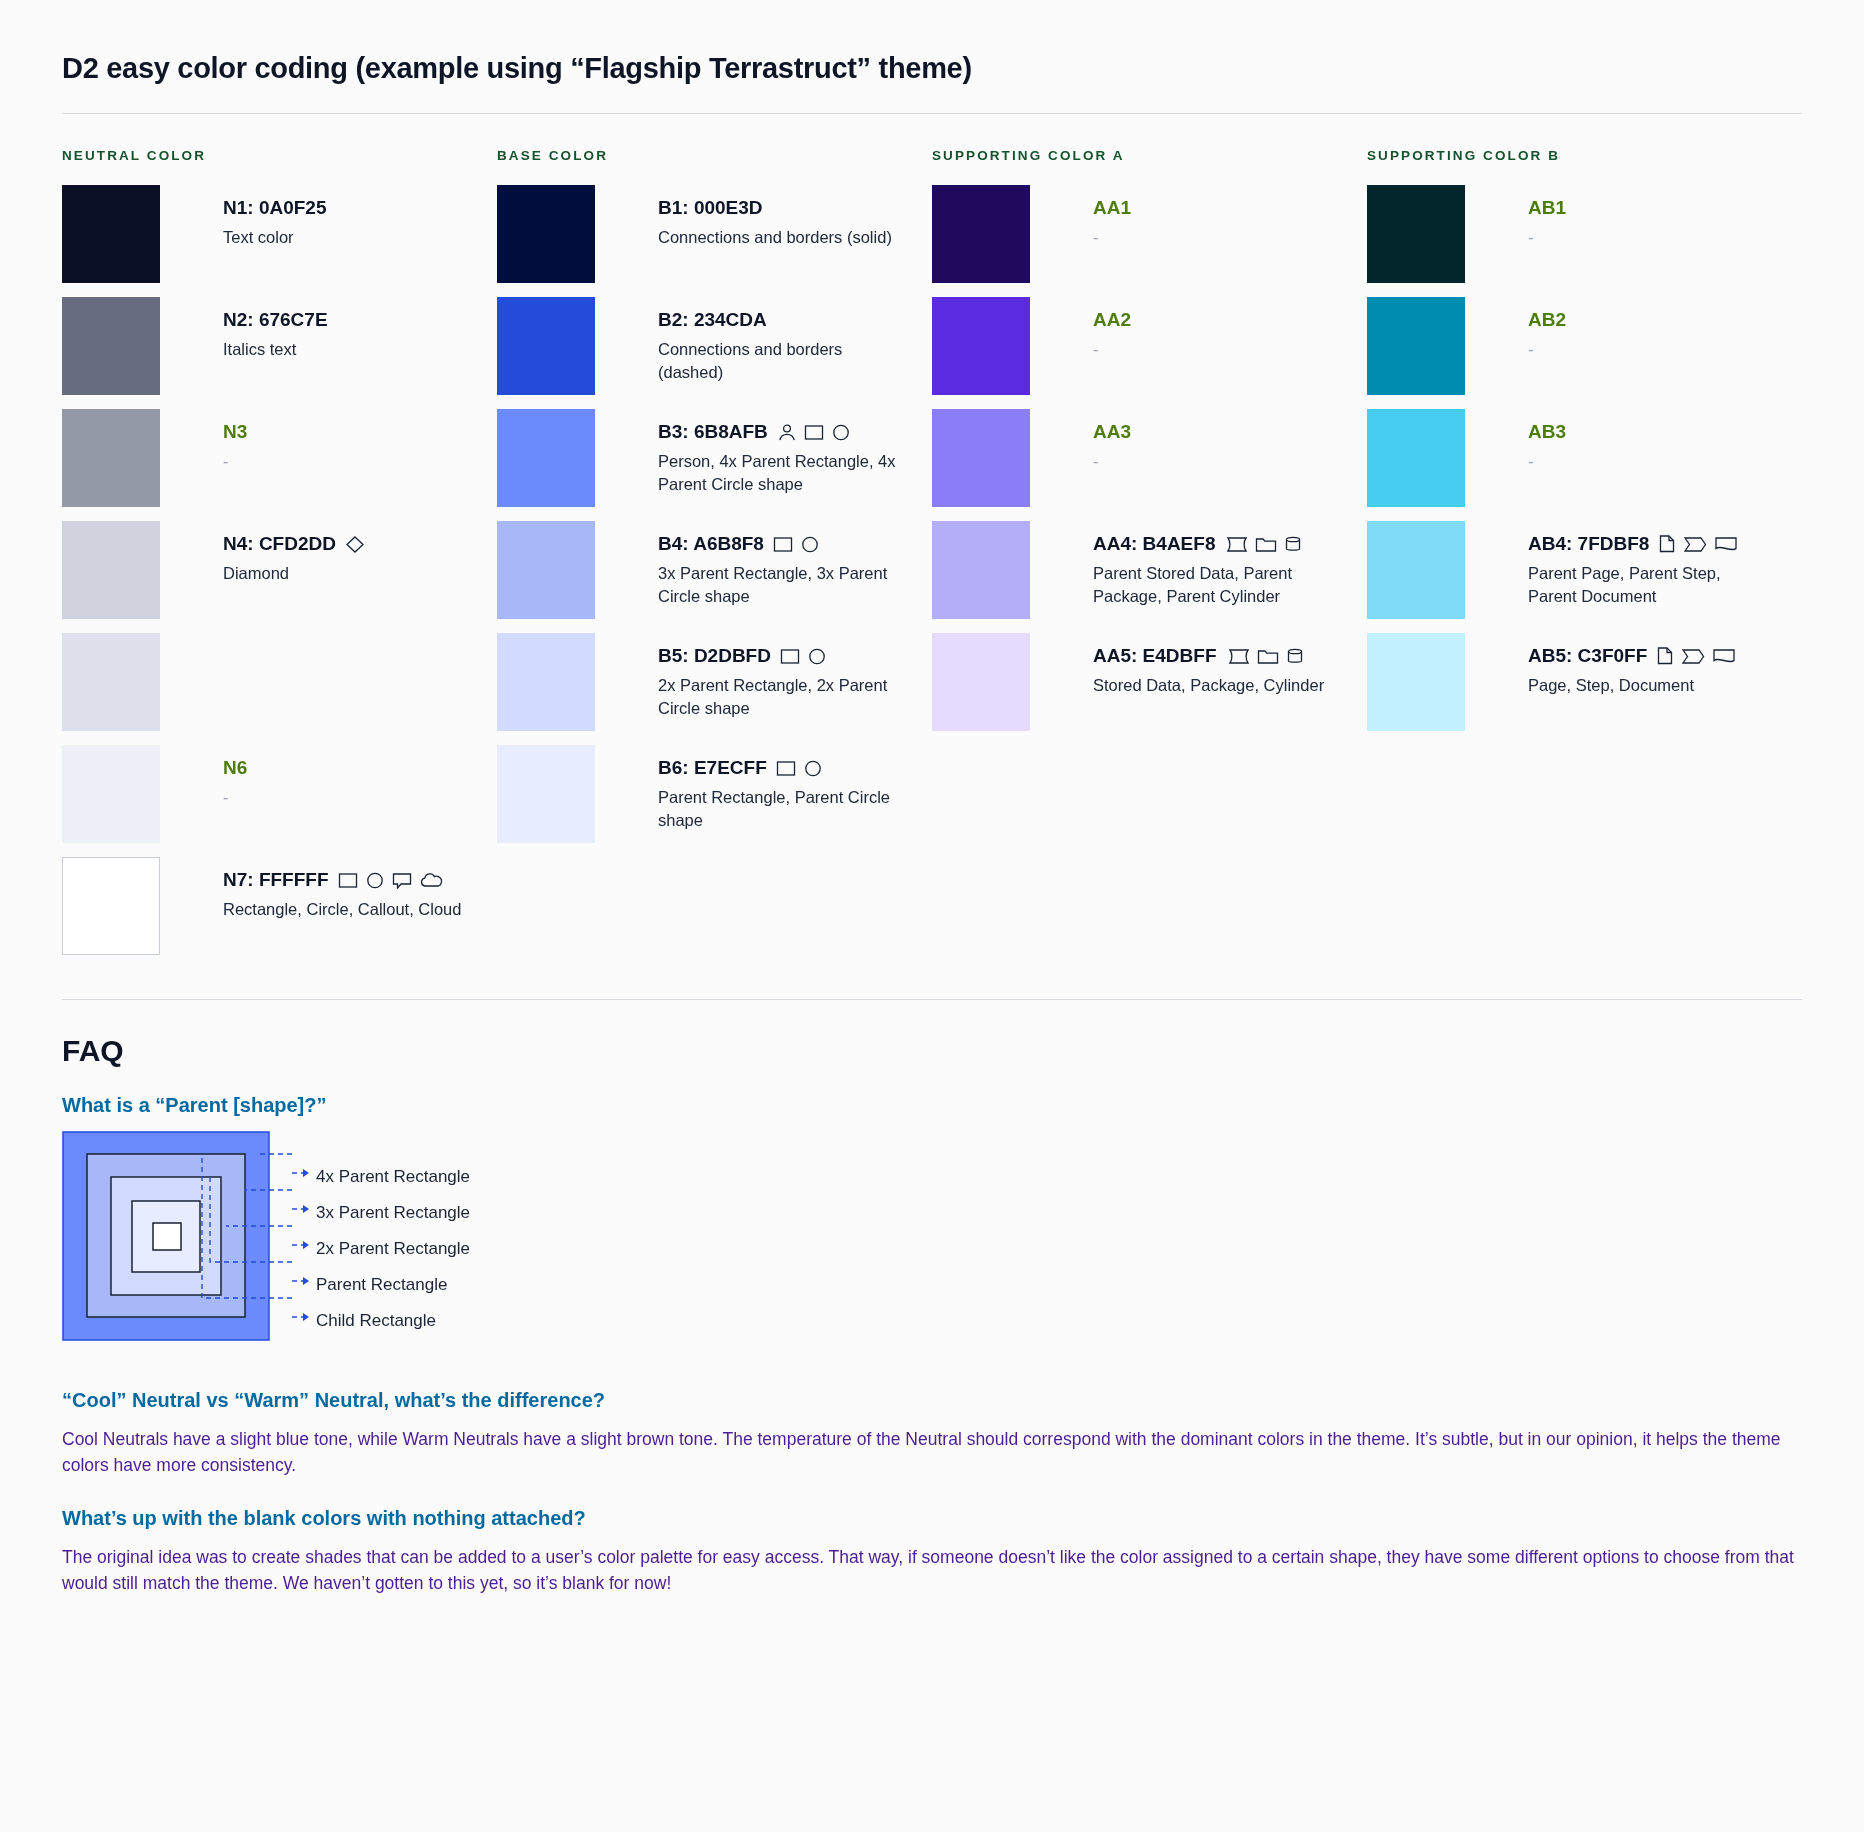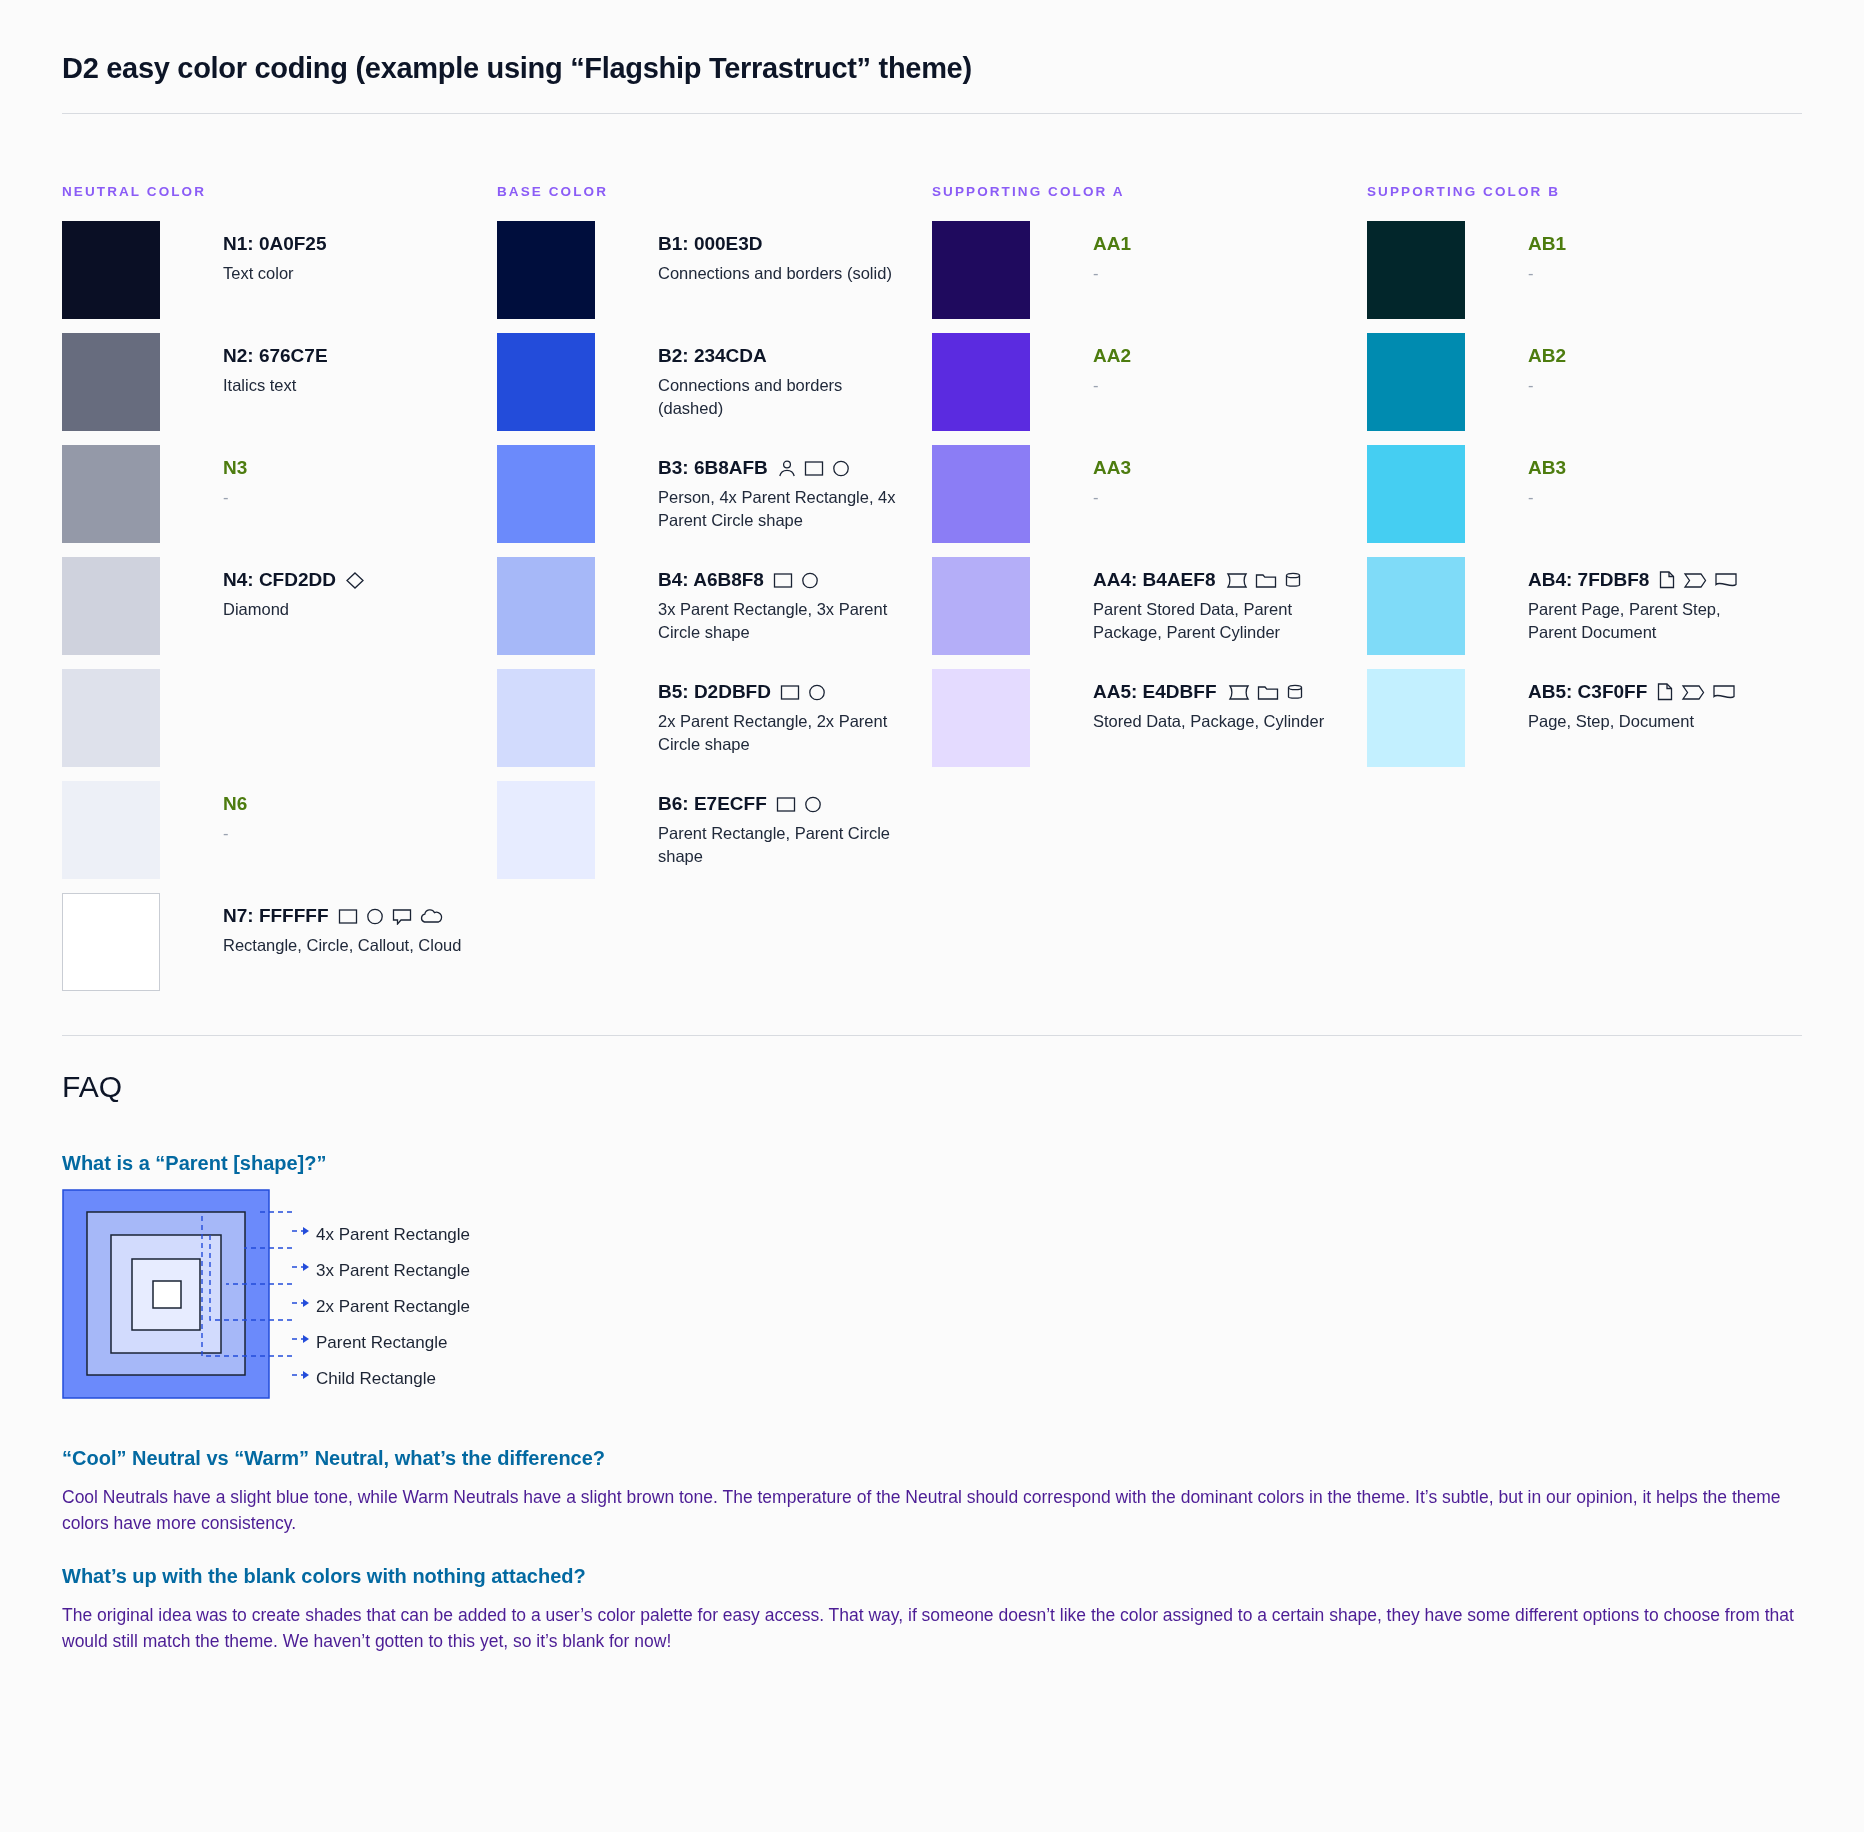--- a/index.html
+++ b/index.html
@@ -31,24 +31,23 @@
   .columns {
     display: flex;
     gap: 0;
     width: 100%;
   }
   .col { width: 25%; padding-right: 30px; }
   .col-head {
     font-size: 13.5px;
     font-weight: bold;
     letter-spacing: 2.1px;
-    color: #8b5cf6;
+    color: #14532d;
     margin-bottom: 22px;
     text-transform: uppercase;
-    margin-top: 36px;
   }
   .swatch-row {
     display: flex;
     align-items: flex-start;
     margin-bottom: 14px;
   }
   .swatch {
     width: 98px;
     height: 98px;
     flex: 0 0 98px;
@@ -73,22 +72,22 @@
     color: #20293a;
     margin-top: 7px;
     max-width: 300px;
   }
   .desc.muted { color: #9aa2b0; }
   .icons { display: inline-flex; align-items: center; gap: 7px; }
   .icons svg { display: block; }
   .faq-rule { height: 1px; background: #d8dbe0; width: 100%; margin: 30px 0 34px 0; }
   h2.faq-title {
     font-size: 30px;
-    font-weight: normal;
-    margin: 0 0 48px 0;
+    font-weight: bold;
+    margin: 0 0 26px 0;
     color: #0d1527;
   }
   h3.q {
     font-size: 20px;
     font-weight: bold;
     margin: 0 0 14px 0;
     color: #0369a1;
   }
   p.a {
     font-size: 17.5px;

